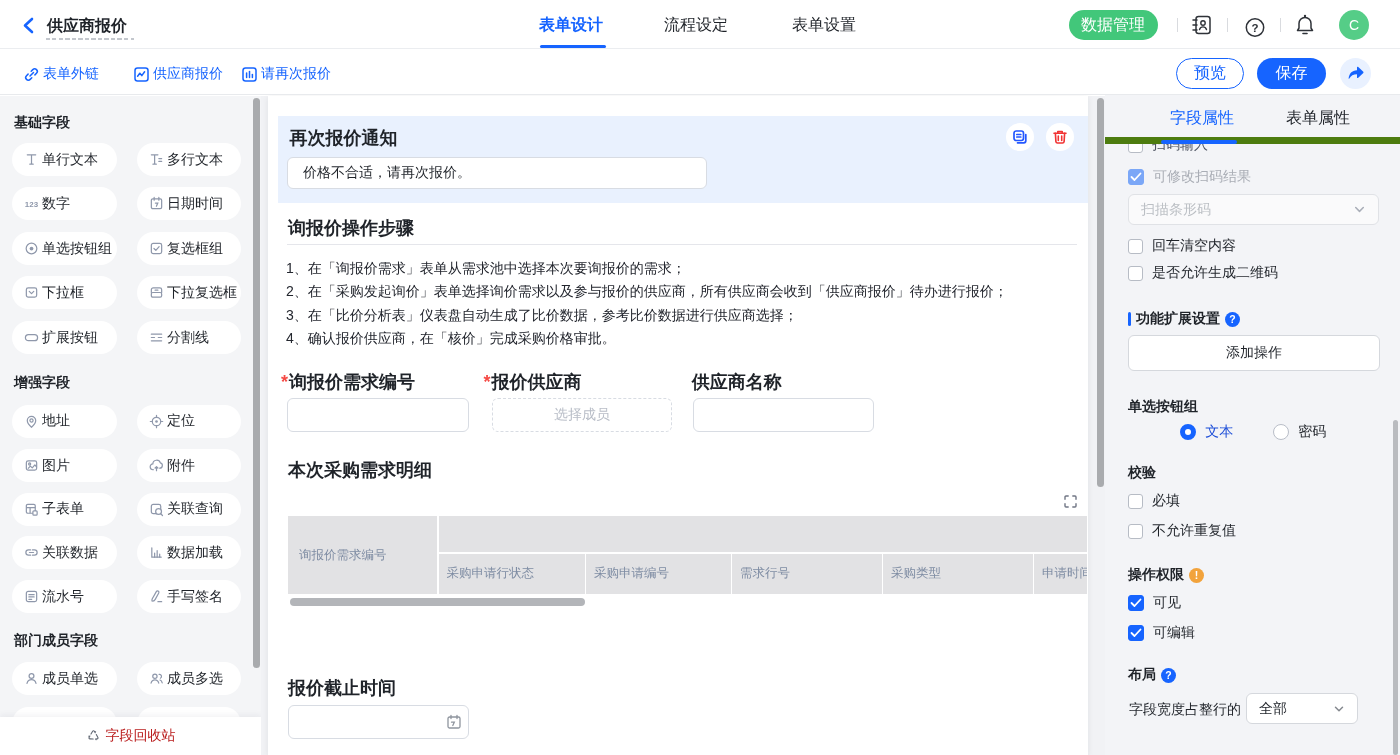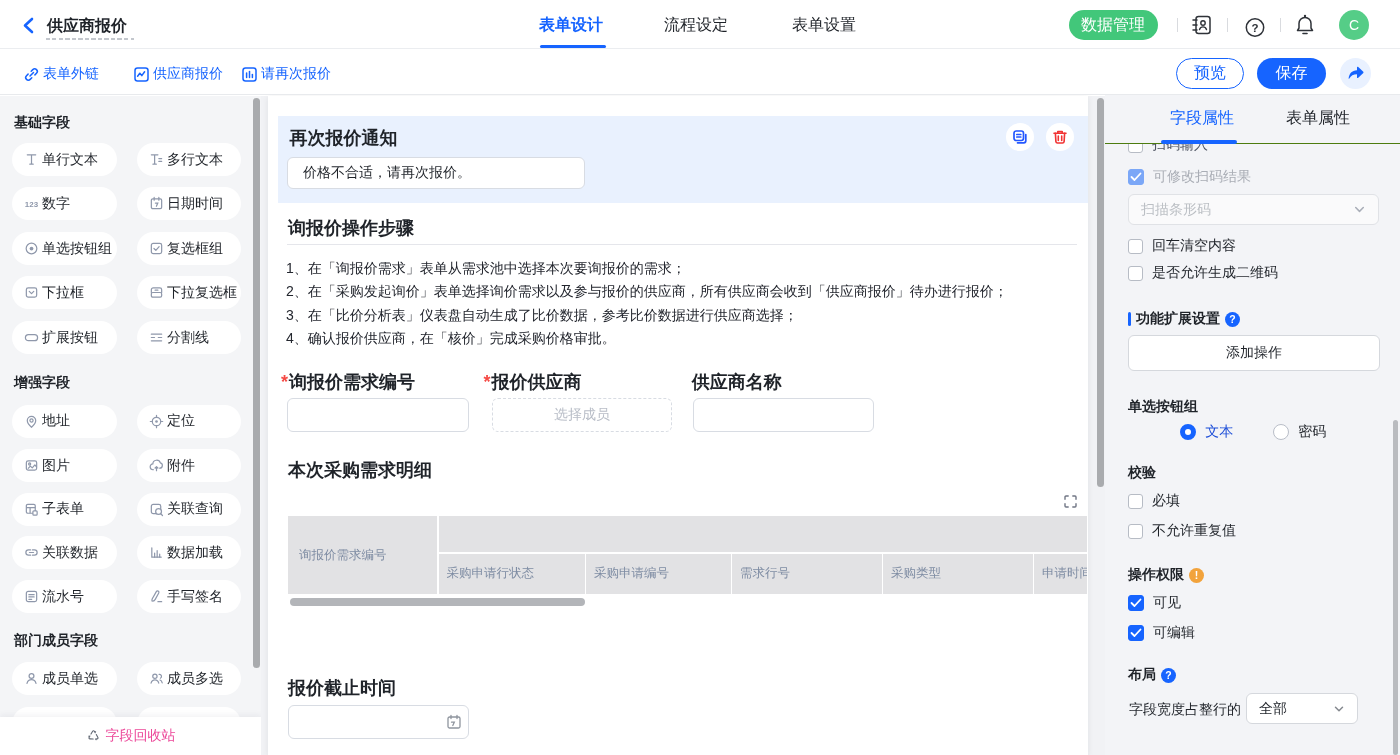--- a/index.html
+++ b/index.html
@@ -11,32 +11,32 @@
 .tab{position:absolute;top:15px;font-size:16px;color:#1f2329}
 .pillbtn{position:absolute;border-radius:16px;font-size:16px;display:flex;align-items:center;justify-content:center}
 
 #sidebar{position:absolute;left:0;top:96px;width:261px;height:659px;background:#f4f5f7;overflow:hidden}
 .sect{position:absolute;left:14px;font-size:14px;line-height:15px;font-weight:bold;color:#1f2329}
 .fpill{position:absolute;height:33px;background:#fff;border-radius:17px;display:flex;align-items:center;padding-left:12px;gap:3px;font-size:14px;color:#1f2329}
 .fpill svg{width:15px;height:15px}
 .fpill svg{flex:none}
 .c1{left:12px;width:105px}
 .c2{left:137px;width:104px}
-#recycle{position:absolute;left:0;top:620.5px;width:261px;height:38.5px;background:#fff;box-shadow:0 -2px 6px rgba(30,40,60,.06);display:flex;align-items:center;justify-content:center;gap:5px;font-size:14px;color:#ec4899}
+#recycle{position:absolute;left:0;top:620.5px;width:261px;height:38.5px;background:#fff;box-shadow:0 -2px 6px rgba(30,40,60,.06);display:flex;align-items:center;justify-content:center;gap:5px;font-size:14px;color:#b91c1c}
 
 .vthumb{position:absolute;width:7px;border-radius:4px;background:#a9abae}
 
 #canvas{position:absolute;left:261px;top:96px;width:844px;height:659px;background:#f1f2f5}
 #form{position:absolute;left:7px;top:0;width:820px;height:659px;background:#fff;box-shadow:0 1px 6px rgba(31,35,41,.08);overflow:hidden}
 .ffl{position:absolute;font-size:18px;line-height:15px;font-weight:bold;color:#1f2329}
 .inp{position:absolute;border:1px solid #d8dce3;border-radius:6px;background:#fff;font-size:14px;color:#1f2329;display:flex;align-items:center;padding:0 12px}
 .req:before{content:"*";color:#f54a45;margin-right:1px}
 
 #rpanel{position:absolute;left:1105px;top:95px;width:295px;height:660px;background:#f3f4f7}
-#rtabs{position:absolute;left:0;top:0;width:295px;height:49px;background:#f3f4f7;border-bottom:1px solid #4d7c0f;z-index:5}
+#rtabs{position:absolute;left:0;top:0;width:295px;height:49px;background:#f3f4f7;border-bottom:7px solid #4d7c0f;z-index:5}
 #rbody{position:absolute;left:0;top:49px;width:295px;height:611px;overflow:hidden}
 .cbrow{position:absolute;display:flex;align-items:center;gap:9px;font-size:14px;color:#1f2329}
 .cb{width:15px;height:15px;border:1.5px solid #b7bcc5;border-radius:3px;background:#fff;flex:none;display:flex;align-items:center;justify-content:center}
 .cb.on{width:16px;height:16px;background:#1664ff;border-color:#1664ff}
 .cb.dis{width:16px;height:16px;background:#7ba7f7;border-color:#7ba7f7}
 .rsect{position:absolute;font-size:14px;font-weight:bold;color:#1f2329;display:flex;align-items:center;gap:5px}
 .qi{width:15px;height:15px;border-radius:50%;background:#1664ff;color:#fff;font-size:10.5px;font-weight:bold;display:flex;align-items:center;justify-content:center}
 .qi.org{background:#f2a33c}
 </style></head><body>
 <div id="topbar">
@@ -208,21 +208,21 @@
           <use href="#ra" transform="rotate(120 8 8.4)"></use>
           <use href="#ra" transform="rotate(240 8 8.4)"></use>
         </g>
       </svg>字段回收站</div>
 </div>
 <div class="vthumb" style="left:253px;top:98px;height:570px;z-index:40"></div>
 <div id="canvas">
 <div id="form">
 <div class="abs" style="left:10px;top:20px;width:810px;height:87px;background:#e9f1fe"></div>
 <div class="ffl" style="left:21.5px;top:35px">再次报价通知</div>
-<div class="inp" style="left:19px;top:61px;width:298px;height:32px;padding-left:15px">价格不合适，请再次报价。</div>
+<div class="inp" style="left:19px;top:61px;width:420px;height:32px;padding-left:15px">价格不合适，请再次报价。</div>
 <div class="abs" style="left:738px;top:27px;width:28px;height:28px;border-radius:50%;background:#fff;display:flex;align-items:center;justify-content:center">
 <svg width="16" height="16" viewBox="0 0 16 16" fill="none" stroke="#2457ff" stroke-width="1.7" stroke-linecap="round" stroke-linejoin="round">
           <rect x="2" y="2" width="9.5" height="9.5" rx="2.2"></rect>
           <path d="M4.8 5.5h4M4.8 8h4"></path>
           <path d="M13.8 5.5v6.3a2 2 0 01-2 2H5.5"></path>
         </svg>
       </div>
 <div class="abs" style="left:778px;top:27px;width:28px;height:28px;border-radius:50%;background:#fff;display:flex;align-items:center;justify-content:center">
 <svg width="16" height="16" viewBox="0 0 16 16" fill="none" stroke="#f13333" stroke-width="1.6" stroke-linecap="round" stroke-linejoin="round">
           <path d="M2 4.2h12"></path>

